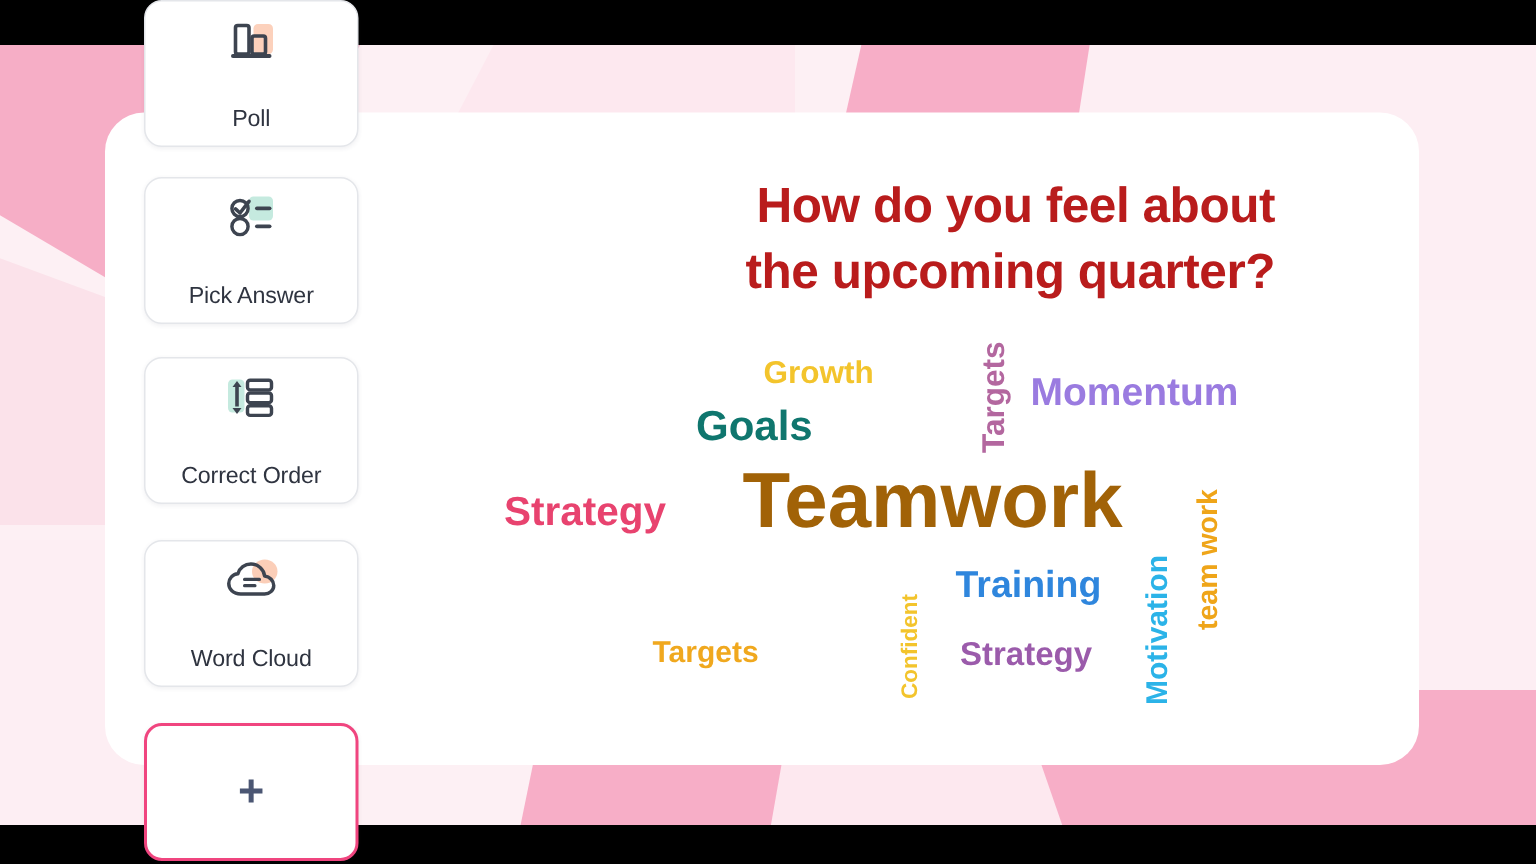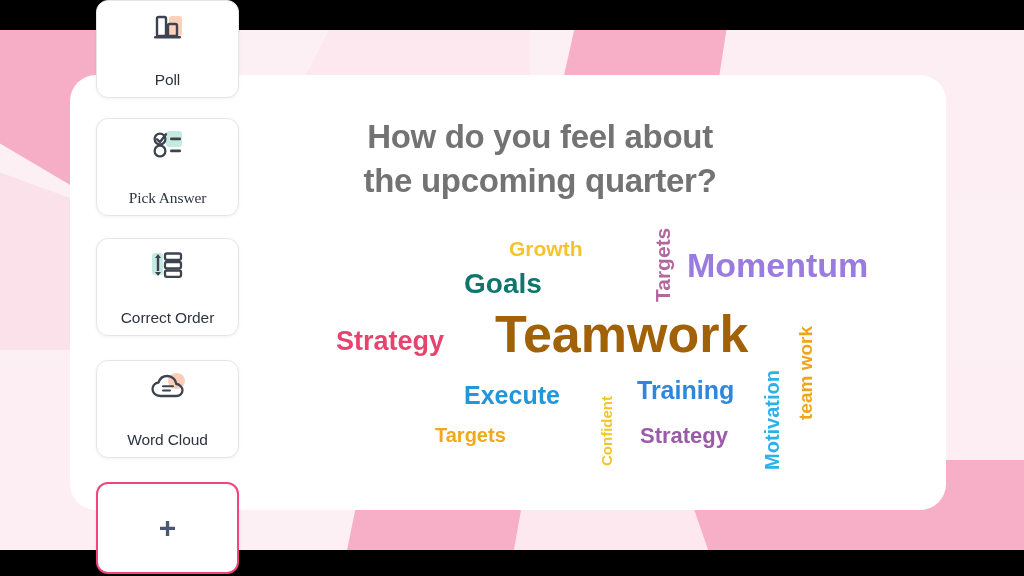--- a/index.html
+++ b/index.html
@@ -111,25 +111,25 @@
     height: 435px;
     background: #ffffff;
     border-radius: 26px;
   }
 
   .question {
     position: absolute;
     left: 160px;
     top: 40px;
     width: 620px;
-    text-align: center;
+    text-align: right;
     font-size: 33px;
     line-height: 1.33;
     font-weight: 700;
-    color: #737373;
+    color: #b91c1c;
     letter-spacing: -0.3px;
   }
 
   
   .cloud {
     position: absolute;
     left: 180px;
     top: 145px;
     width: 700px;
     height: 270px;
@@ -216,26 +216,25 @@
     <div class="bg-shape shape-br2"></div>
   </div>
 
   <div class="main-card">
     <div class="question">
       <div>How do you feel about</div>
       <div>the upcoming quarter?</div>
     </div>
     <div class="cloud" id="cloud">
         <div class="w" style="left: 245px; top: 88px; font-size: 52px; color: #a16207;">Teamwork</div>
-        <div class="w" style="left: 437px; top: 28px; font-size: 34px; color: rgb(154, 123, 224);">Momentum</div>
+        <div class="w" style="left: 437px; top: 28px; font-size: 26px; color: rgb(154, 123, 224);">Momentum</div>
         <div class="w" style="left: 86px; top: 108px; font-size: 27px; color: rgb(232, 67, 111);">Strategy</div>
         <div class="w" style="left: 214px; top: 50px; font-size: 28px; color: #0f766e;">Goals</div>
         <div class="w" style="left: 259px; top: 18px; font-size: 21px; color: rgb(243, 196, 44); text-align: center;">Growth</div>
         <div class="w rot" style="left: 402px; top: 82px; font-size: 21px; color: rgb(179, 103, 159); transform: rotate(-90deg);">Targets</div>
-        <div class="w" style="left: 214px; top: 163px; font-size: 25px; color: rgb(33, 150, 217);">Execute</div>
         <div class="w" style="left: 387px; top: 158px; font-size: 25px; color: rgb(47, 134, 221);">Training</div>
         <div class="w" style="left: 390px; top: 205px; font-size: 22px; color: rgb(155, 91, 171);">Strategy</div>
         <div class="w" style="left: 185px; top: 205px; font-size: 20px; color: rgb(240, 168, 30);">Targets</div>
         <div class="w rot" style="left: 349px; top: 246px; font-size: 15px; color: rgb(243, 196, 44); transform: rotate(-90deg);">Confident</div>
         <div class="w rot" style="left: 512px; top: 250px; font-size: 20px; color: rgb(43, 179, 232); transform: rotate(-90deg);">Motivation</div>
         <div class="w rot" style="left: 546px; top: 200px; font-size: 19px; color: rgb(239, 165, 25); transform: rotate(-90deg);">team work</div>
       </div>
   </div>
 
   <div class="sidebar" id="sidebar">
@@ -243,21 +242,21 @@
         <div class="tool-icon">
           <span class="hl" style="width:13px;height:20px;background:#fbc9b0;left:21px;top:7px;opacity:.85"></span>
           <svg class="ic-svg" width="34" height="30" viewBox="0 0 34 30">
             <rect x="6" y="5" width="9" height="19" rx="1.5" fill="none" stroke="#3d4450" stroke-width="2.4"></rect>
             <rect x="17" y="12" width="9" height="12" rx="1.5" fill="none" stroke="#3d4450" stroke-width="2.4"></rect>
             <rect x="3" y="24" width="27" height="2.6" rx="1.3" fill="#3d4450"></rect>
           </svg>
         </div>
         <div class="tool-label">Poll</div>
       </div>
-      <div class="tool" style="top: 118px; height: 98px; font-family: Liberation Serif, serif;">
+      <div class="tool" style="top: 118px; height: 98px;">
         <div class="tool-icon">
           <span class="hl" style="width:16px;height:16px;background:#bfe8dc;left:18px;top:4px;opacity:.9"></span>
           <svg class="ic-svg" width="34" height="28" viewBox="0 0 34 28">
             <circle cx="9" cy="8" r="5.4" fill="none" stroke="#3d4450" stroke-width="2.3"></circle>
             <path d="M6 8.3 L9 11 L15 3.2" fill="none" stroke="#3d4450" stroke-width="2.4" stroke-linecap="round" stroke-linejoin="round"></path>
             <circle cx="9" cy="20" r="5.4" fill="none" stroke="#3d4450" stroke-width="2.3"></circle>
             <rect x="19" y="6.6" width="11" height="2.6" rx="1.3" fill="#3d4450"></rect>
             <rect x="19" y="18.6" width="11" height="2.6" rx="1.3" fill="#3d4450"></rect>
           </svg>
         </div>

